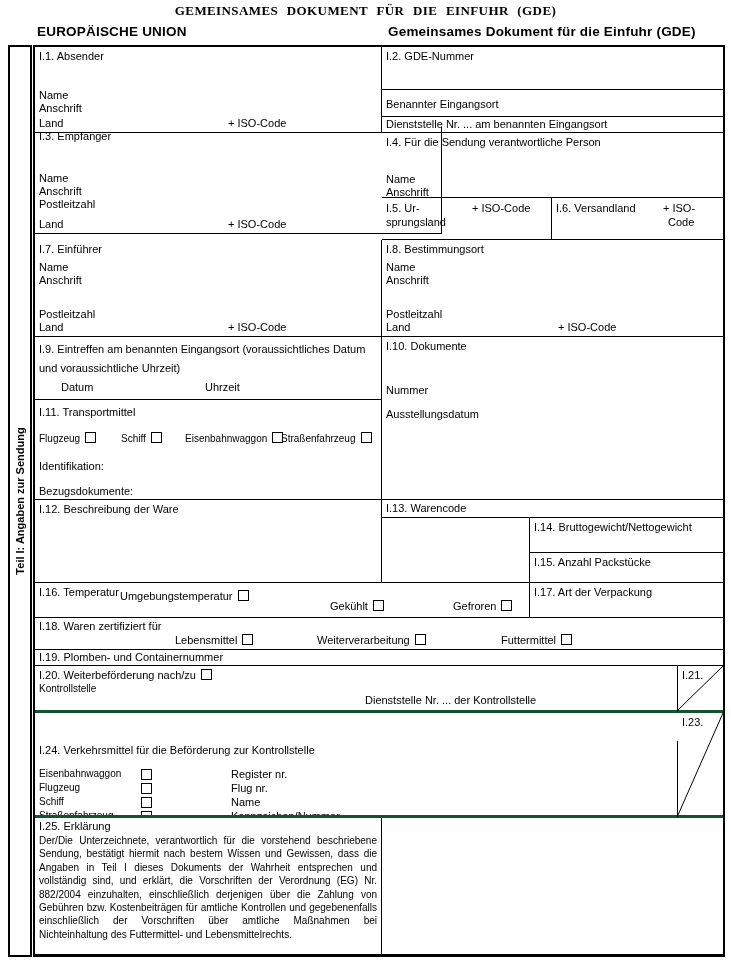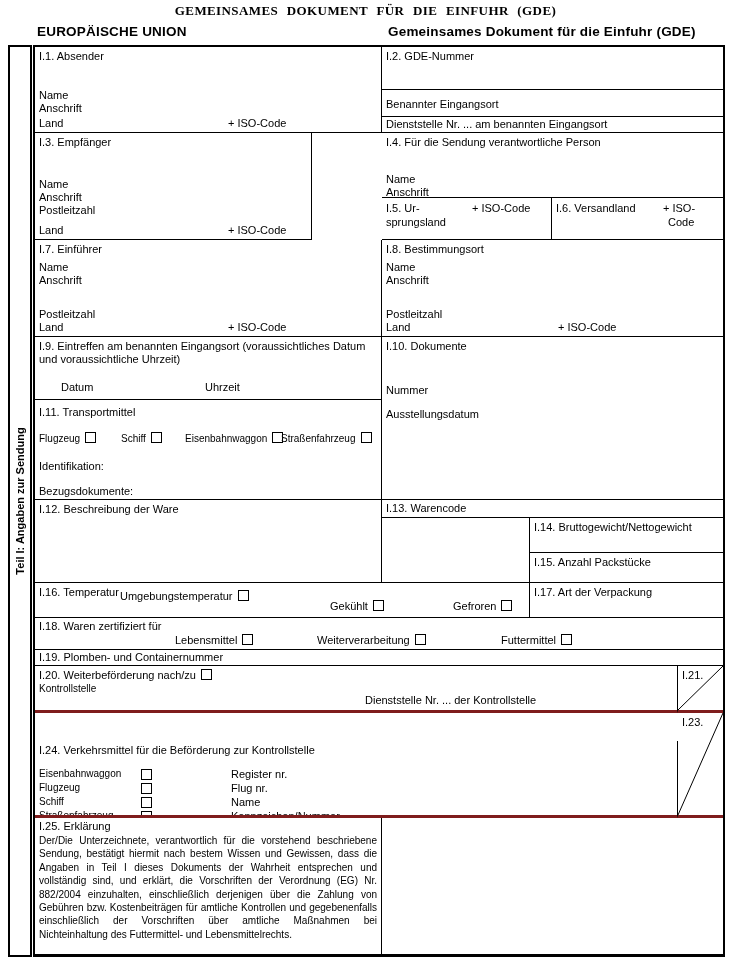--- a/index.html
+++ b/index.html
@@ -25,21 +25,21 @@
     transform:translate(-50%,-50%) rotate(-90deg);
     white-space:nowrap;font-weight:bold;font-size:11px;
   }
   .form{
     position:absolute;left:33px;top:45px;width:692px;height:912px;
     border:2px solid #000;border-bottom-width:3px;box-sizing:border-box;
   }
   .cell{position:absolute;box-sizing:border-box;font-size:11px;overflow:hidden;}
   .br{border-right:1px solid #000;}
   .bb{border-bottom:1px solid #000;}
-  .bb2{border-bottom:3px solid #7f1d1d;}
+  .bb2{border-bottom:3px solid #14532d;}
   .t{position:absolute;left:4px;top:3px;right:4px;font-size:11px;}
   .abs{position:absolute;font-size:11px;white-space:nowrap;}
   .sm{font-size:10px;}
   .cb{
     display:inline-block;width:9px;height:9px;border:1.2px solid #000;
     vertical-align:-1px;margin-left:5px;background:#fff;
   }
   .diag{position:absolute;left:0;top:0;width:100%;height:100%;}
   .decl{
     position:absolute;left:4px;top:16px;width:338px;
@@ -71,21 +71,21 @@
   <div class="cell bb" style="left:347px;top:0;width:341px;height:43px">
     <div class="t">I.2. GDE-Nummer</div>
   </div>
   <div class="cell bb" style="left:347px;top:43px;width:341px;height:27px">
     <div class="abs" style="left:4px;top:8px">Benannter Eingangsort</div>
   </div>
   <div class="cell bb" style="left:347px;top:70px;width:341px;height:16px">
     <div class="abs" style="left:4px;top:1px">Dienststelle Nr. ... am benannten Eingangsort</div>
   </div>
 
-  <div class="cell br bb" style="left:0;top:86px;width:277px;height:107px">
+  <div class="cell br bb" style="left:0;top:80px;width:407px;height:107px">
     <div class="t">I.3. Empfänger</div>
     <div class="abs" style="left:4px;top:45px">Name</div>
     <div class="abs" style="left:4px;top:58px">Anschrift</div>
     <div class="abs" style="left:4px;top:71px">Postleitzahl</div>
     <div class="abs" style="left:4px;top:91px">Land</div>
     <div class="abs" style="left:193px;top:91px">+ ISO-Code</div>
   </div>
 
   <div class="cell bb" style="left:347px;top:86px;width:341px;height:65px">
     <div class="t">I.4. Für die Sendung verantwortliche Person</div>
@@ -116,21 +116,21 @@
   <div class="cell bb" style="left:347px;top:193px;width:341px;height:97px">
     <div class="t">I.8. Bestimmungsort</div>
     <div class="abs" style="left:4px;top:21px">Name</div>
     <div class="abs" style="left:4px;top:34px">Anschrift</div>
     <div class="abs" style="left:4px;top:68px">Postleitzahl</div>
     <div class="abs" style="left:4px;top:81px">Land</div>
     <div class="abs" style="left:176px;top:81px">+ ISO-Code</div>
   </div>
 
   <div class="cell br bb" style="left:0;top:290px;width:347px;height:63px">
-    <div class="t" style="white-space:normal;line-height:13px">I.9. Eintreffen am benannten Eingangsort (voraussichtliches Datum und voraussichtliche Uhrzeit)</div>
+    <div class="t" style="white-space:normal;line-height:19px">I.9. Eintreffen am benannten Eingangsort (voraussichtliches Datum und voraussichtliche Uhrzeit)</div>
     <div class="abs" style="left:26px;top:44px">Datum</div>
     <div class="abs" style="left:170px;top:44px">Uhrzeit</div>
   </div>
 
   <div class="cell bb" style="left:347px;top:290px;width:341px;height:163px">
     <div class="t">I.10. Dokumente</div>
     <div class="abs" style="left:4px;top:47px">Nummer</div>
     <div class="abs" style="left:4px;top:71px">Ausstellungsdatum</div>
   </div>
 

